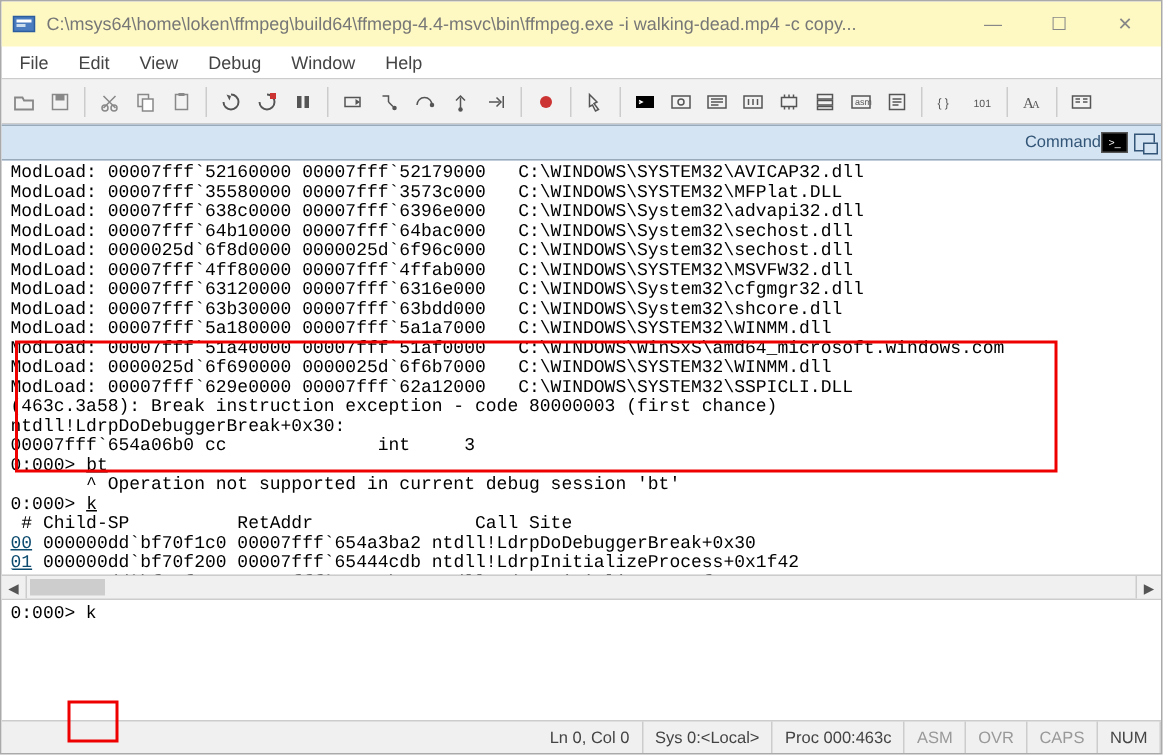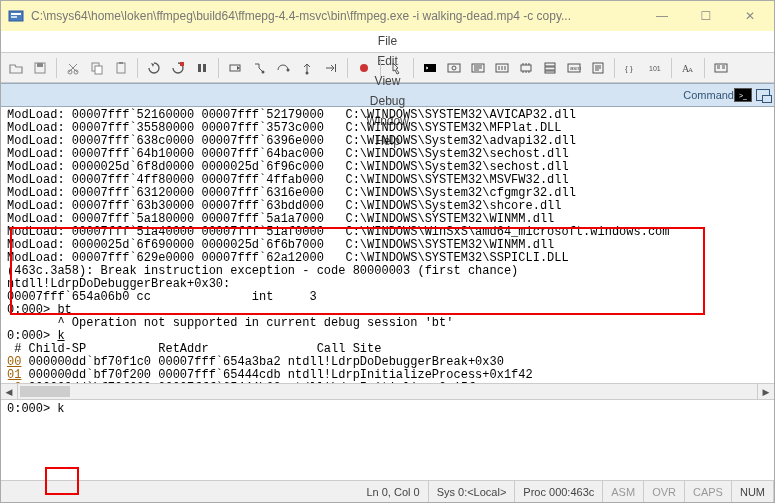--- a/index.html
+++ b/index.html
@@ -1,30 +1,30 @@
 <!DOCTYPE html>
 <html><head>
 <meta charset="utf-8">
 <style>
   * { margin:0; padding:0; box-sizing:border-box; }
   body { font-family: "Segoe UI", Tahoma, sans-serif; font-size:12px; color:#000; background:#fff; width:775px; height:503px; overflow:hidden; position:relative; border:1px solid #aaa; }
   .titlebar { height:30px; background:#fef9c3; display:flex; align-items:center; padding:0 2px 0 6px; }
   .titlebar .app-icon { width:18px; height:18px; margin-right:6px; display:flex; align-items:center; justify-content:center; }
   .titlebar .title { flex:1; color:#777; font-size:12px; white-space:nowrap; overflow:hidden; text-overflow:ellipsis; }
   .titlebar .win-btn { width:44px; height:28px; display:flex; align-items:center; justify-content:center; color:#888; font-size:12px; }
-  .menubar { height:22px; display:flex; align-items:center; padding:0 2px; border-bottom:1px solid #ccc;flex-direction:column; }
+  .menubar { height:22px; display:flex; align-items:center; padding:0 2px; border-bottom:1px solid #ccc; }
   .menubar .menu-item { padding:3px 10px; color:#444; font-size:12px; }
   .toolbar { height:30px; background:#f2f2f2; border-bottom:1px solid #ccc; display:flex; align-items:center; gap:2px; padding:0 4px; overflow:hidden; }
   .toolbar .sep { width:1px; height:20px; background:#ccc; margin:0 3px; }
   .tool-btn { width:22px; height:22px; border:1px solid transparent; display:flex; align-items:center; justify-content:center; color:#444; border-radius:2px; }
   .tool-btn svg { display:block; }
   .caption { height:24px; background:#d4e4f2; border-top:1px solid #9ab; border-bottom:1px solid #9ab; display:flex; align-items:center; justify-content:flex-end; padding:0 4px; color:#357; font-size:11px; }
   .caption .cmd-icon { width:18px; height:14px; border:1px solid #555; background:#000; display:flex; align-items:center; justify-content:center; color:#fff; font-size:7px; }
   .console { font-family:"Courier New", monospace; font-size:12px; line-height:13px; padding:2px 6px; white-space:pre; overflow:hidden; position:relative; height:276px;border-radius:17px; }
-  .console a { color:#a16207; text-decoration:underline; }
+  .console a { color:#0c4a6e; text-decoration:underline; }
   .red-box { position:absolute; border:2px solid #e00; pointer-events:none; }
   .box1 { left:9px; top:226px; width:695px; height:88px; }
   .box2 { left:44px; top:466px; width:34px; height:28px; }
   .hscroll { height:17px; background:#f0f0f0; border-top:1px solid #ccc; border-bottom:1px solid #ccc; display:flex; }
   .hscroll .arrow { width:17px; background:#f0f0f0; border-left:1px solid #ccc; display:flex; align-items:center; justify-content:center; font-size:9px; color:#555; }
   .hscroll .arrow:first-child { border-left:none; border-right:1px solid #ccc; }
   .hscroll .thumb { width:50px; background:#cdcdcd; margin:2px; }
   .hscroll .track { flex:1; }
   .cmdline { height:18px; display:flex; align-items:center; font-family:"Courier New", monospace; font-size:12px; }
   .cmdline .prompt { padding:0 4px 0 6px; }

